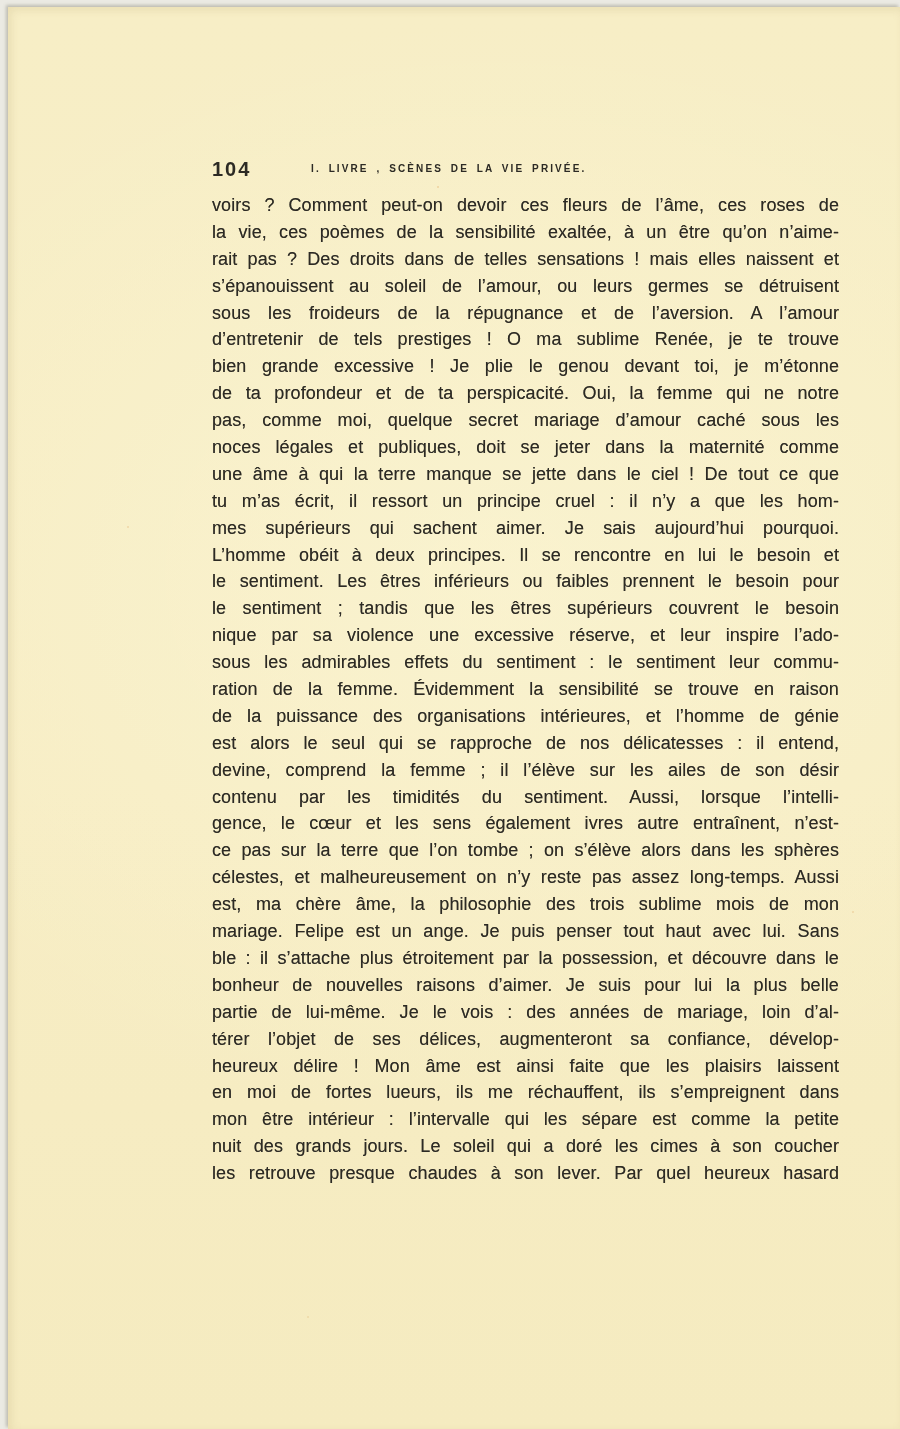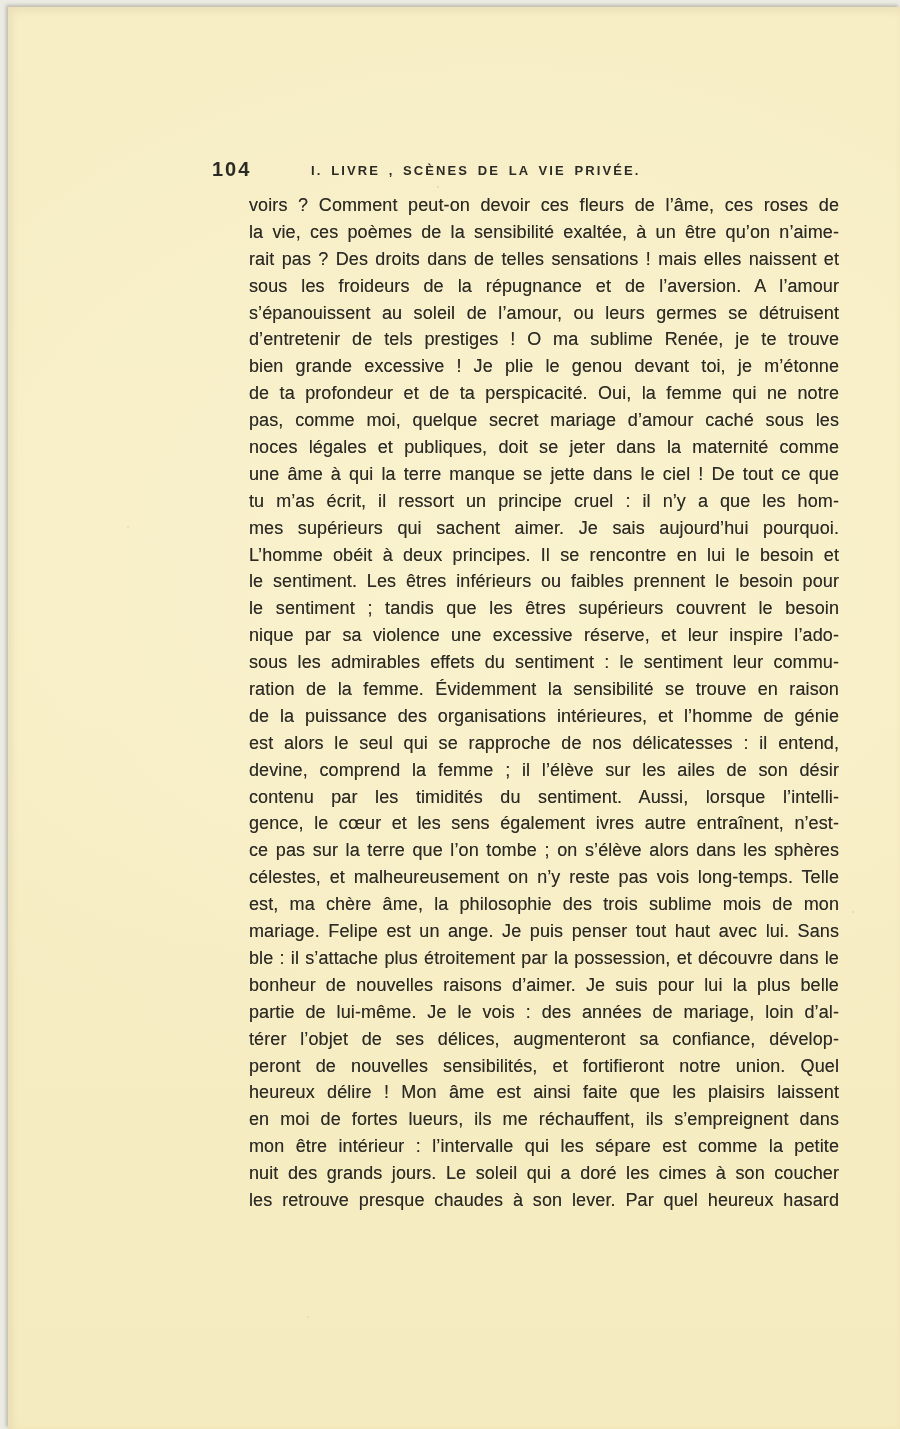--- a/index.html
+++ b/index.html
@@ -38,21 +38,21 @@
     top: 151px;
     font-size: 20px;
     font-weight: 700;
     letter-spacing: 2px;
     color: var(--ink, #2c2a24);
   }
   .running-head {
     position: absolute;
     left: 303px;
     top: 156px;
-    font-size: 13px;
+    font-size: 10px;
     font-weight: 700;
     letter-spacing: 2.1px;
     word-spacing: 3px;
     white-space: nowrap;
     color: var(--ink, #2c2a24);
   }
   .text-block {
     position: absolute;
     left: 204px;
     top: 185px;
@@ -61,64 +61,62 @@
   .text-line {
     height: 26.9px;
     line-height: 26.9px;
     font-size: 18px;
     letter-spacing: 0.1px;
     color: var(--ink, #2c2a24);
     text-align: justify;
     text-align-last: justify;
     text-shadow: 0 0 0.5px rgba(44,42,36,0.55);
     white-space: nowrap;
-    margin-left: 37px;
   }
 </style>
 </head>
 <body>
 
 <div class="scan-root" style="--paper: #f7eec6; --ink: #2c2a24; --edge: #ebeae3;">
   <div class="page">
     <div class="folio">104</div>
     <div class="running-head">I. LIVRE , SCÈNES DE LA VIE PRIVÉE.</div>
     <div class="text-block">
         <div class="text-line">voirs ? Comment peut-on devoir ces fleurs de l’âme, ces roses de</div>
         <div class="text-line">la vie, ces poèmes de la sensibilité exaltée, à un être qu’on n’aime-</div>
         <div class="text-line">rait pas ? Des droits dans de telles sensations ! mais elles naissent et</div>
+        <div class="text-line">s’épanouissent au soleil de l’amour, ou leurs germes se détruisent</div>
         <div class="text-line">sous les froideurs de la répugnance et de l’aversion. A l’amour</div>
-        <div class="text-line">s’épanouissent au soleil de l’amour, ou leurs germes se détruisent</div>
         <div class="text-line">d’entretenir de tels prestiges ! O ma sublime Renée, je te trouve</div>
         <div class="text-line">bien grande excessive ! Je plie le genou devant toi, je m’étonne</div>
         <div class="text-line">de ta profondeur et de ta perspicacité. Oui, la femme qui ne notre</div>
         <div class="text-line">pas, comme moi, quelque secret mariage d’amour caché sous les</div>
         <div class="text-line">noces légales et publiques, doit se jeter dans la maternité comme</div>
         <div class="text-line">une âme à qui la terre manque se jette dans le ciel ! De tout ce que</div>
         <div class="text-line">tu m’as écrit, il ressort un principe cruel : il n’y a que les hom-</div>
         <div class="text-line">mes supérieurs qui sachent aimer. Je sais aujourd’hui pourquoi.</div>
         <div class="text-line">L’homme obéit à deux principes. Il se rencontre en lui le besoin et</div>
         <div class="text-line">le sentiment. Les êtres inférieurs ou faibles prennent le besoin pour</div>
         <div class="text-line">le sentiment ; tandis que les êtres supérieurs couvrent le besoin</div>
         <div class="text-line">nique par sa violence une excessive réserve, et leur inspire l’ado-</div>
         <div class="text-line">sous les admirables effets du sentiment : le sentiment leur commu-</div>
         <div class="text-line">ration de la femme. Évidemment la sensibilité se trouve en raison</div>
         <div class="text-line">de la puissance des organisations intérieures, et l’homme de génie</div>
         <div class="text-line">est alors le seul qui se rapproche de nos délicatesses : il entend,</div>
         <div class="text-line">devine, comprend la femme ; il l’élève sur les ailes de son désir</div>
         <div class="text-line">contenu par les timidités du sentiment. Aussi, lorsque l’intelli-</div>
         <div class="text-line">gence, le cœur et les sens également ivres autre entraînent, n’est-</div>
         <div class="text-line">ce pas sur la terre que l’on tombe ; on s’élève alors dans les sphères</div>
-        <div class="text-line">célestes, et malheureusement on n’y reste pas vois long-temps. Telle</div>
+        <div class="text-line">célestes, et malheureusement on n’y reste pas assez long-temps. Aussi</div>
         <div class="text-line">est, ma chère âme, la philosophie des trois sublime mois de mon</div>
         <div class="text-line">mariage. Felipe est un ange. Je puis penser tout haut avec lui. Sans</div>
         <div class="text-line">ble : il s’attache plus étroitement par la possession, et découvre dans le</div>
         <div class="text-line">bonheur de nouvelles raisons d’aimer. Je suis pour lui la plus belle</div>
         <div class="text-line">partie de lui-même. Je le vois : des années de mariage, loin d’al-</div>
         <div class="text-line">térer l’objet de ses délices, augmenteront sa confiance, dévelop-</div>
-        <div class="text-line">peront de nouvelles sensibilités, et fortifieront notre union. Quel</div>
         <div class="text-line">heureux délire ! Mon âme est ainsi faite que les plaisirs laissent</div>
         <div class="text-line">en moi de fortes lueurs, ils me réchauffent, ils s’empreignent dans</div>
         <div class="text-line">mon être intérieur : l’intervalle qui les sépare est comme la petite</div>
         <div class="text-line">nuit des grands jours. Le soleil qui a doré les cimes à son coucher</div>
         <div class="text-line">les retrouve presque chaudes à son lever. Par quel heureux hasard</div>
       </div>
   </div>
 </div>
 
 </body></html>

